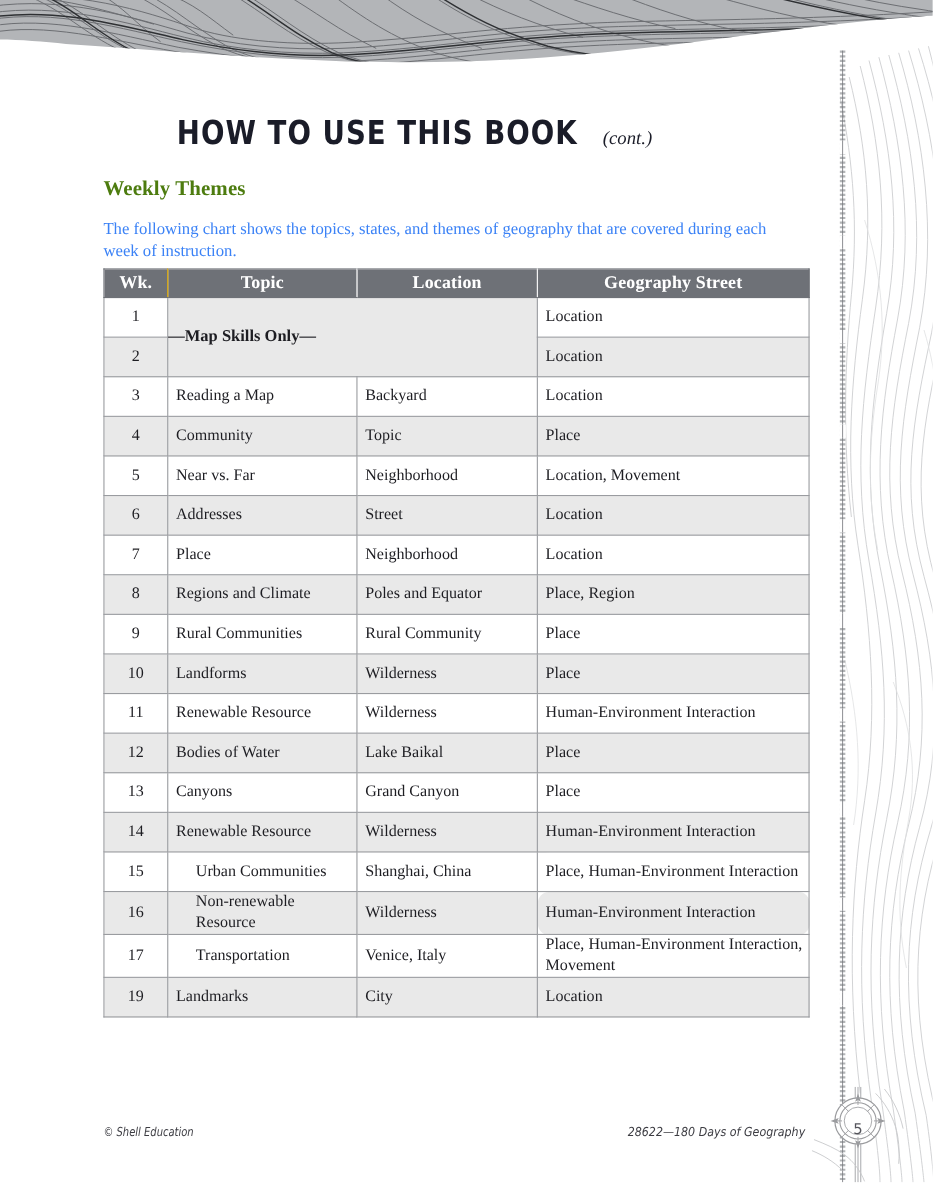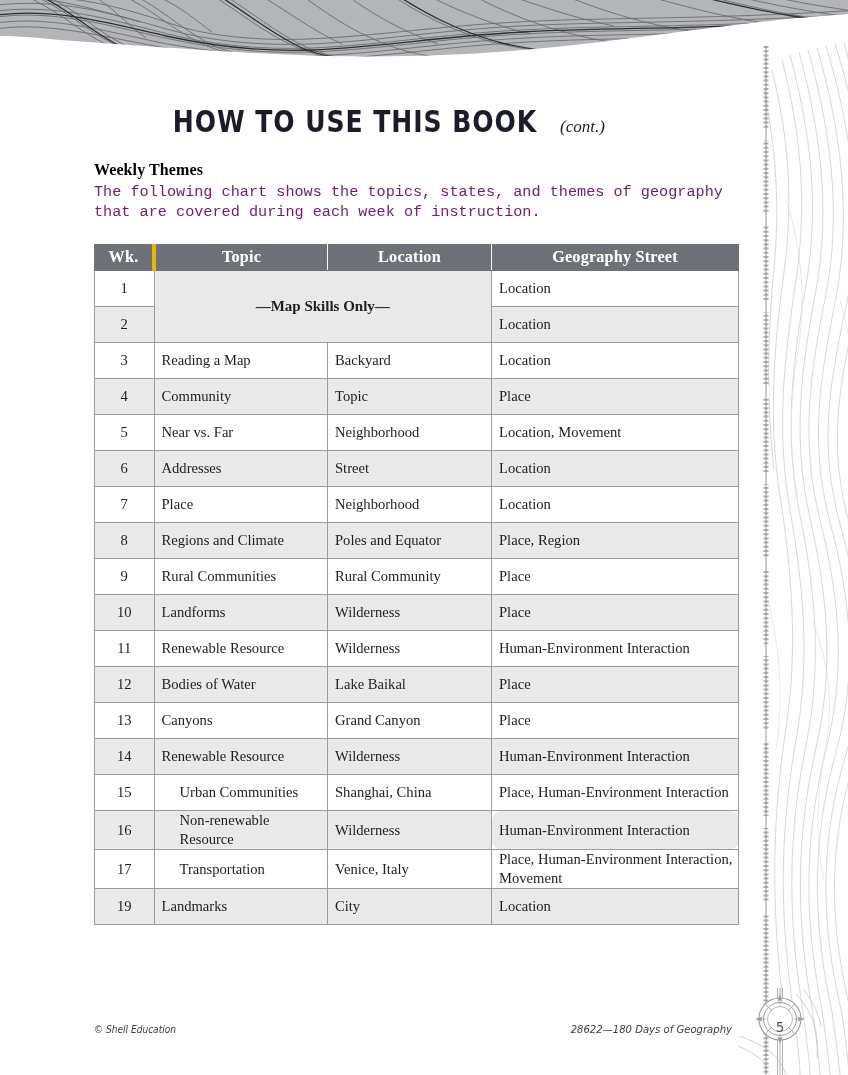--- a/index.html
+++ b/index.html
@@ -45,21 +45,20 @@
     height: 1075px;
   }
 
   .title-row {
     position: absolute;
     top: 104px;
     left: 0;
     width: 740px;
     text-align: center;
     white-space: nowrap;
-    padding-left: 12px;
   }
   .book-title {
     font-family: "DejaVu Sans", sans-serif;
     font-weight: bold;
     font-size: 30px;
     letter-spacing: 1.0px;
     color: #1a1c28;
     font-stretch: condensed;
     transform: scaleX(0.93);
     transform-origin: center;
@@ -74,34 +73,34 @@
     margin-left: 9px;
     vertical-align: baseline;
   }
 
   .section-heading {
     position: absolute;
     top: 161px;
     left: 94px;
     font-family: "Liberation Serif", serif;
     font-weight: bold;
-    font-size: 16px;
-    color: #000000;
+    font-size: 19px;
+    color: #4d7c0f;
     letter-spacing: 0.1px;
   }
 
   .intro-text {
     position: absolute;
-    top: 183px;
+    top: 199px;
     left: 94px;
     width: 638px;
-    font-family: Liberation Mono, monospace;
+    font-family: Liberation Serif, serif;
     font-size: 15.2px;
     line-height: 19.5px;
-    color: #701a75;
+    color: #3b82f6;
   }
 
   
   .themes-table {
     position: absolute;
     top: 244px;
     left: 94px;
     width: 637px;
     border-collapse: collapse;
     table-layout: fixed;
@@ -119,21 +118,21 @@
     color: #ffffff;
     font-weight: bold;
     font-size: 16.2px;
     text-align: center;
     height: 25px;
     line-height: 25px;
     letter-spacing: 0.2px;
     border-color: #6e7177;
     text-shadow: 0 0 0.5px rgba(255,255,255,0.25);
   }
-  .themes-table thead th.col-wk { border-right: 4px solid #eab308; }
+  .themes-table thead th.col-wk { border-right: 1px solid #eab308; }
   .themes-table thead th.col-topic { border-right: 1px solid #ffffff; }
   .themes-table thead th.col-loc { border-right: 1px solid #ffffff; }
 
   .col-wk    { width: 57px; }
   .col-topic { width: 171px; }
   .col-loc   { width: 163px; }
   .col-theme { width: 246px; }
 
   .themes-table tbody td {
     height: 35px;
@@ -145,21 +144,21 @@
   .themes-table td.c-topic,
   .themes-table td.c-loc,
   .themes-table td.c-theme {
     padding-left: 7px;
     padding-right: 5px;
   }
   tr.shade td { background: #e9e9e9; }
   tr.plain td { background: #ffffff; }
 
   td.merged-skills {
-    text-align: center;
+    text-align: left;
     font-weight: bold;
     background: #e9e9e9 !important;
     font-size: 15px;
   }
 
   .two-line td { height: 50px; }
   .two-line td.c-theme { line-height: 19px; border-radius: 10px; }
   .two-line td.c-topic { line-height: 19px; padding-left: 25px; }
 
   

